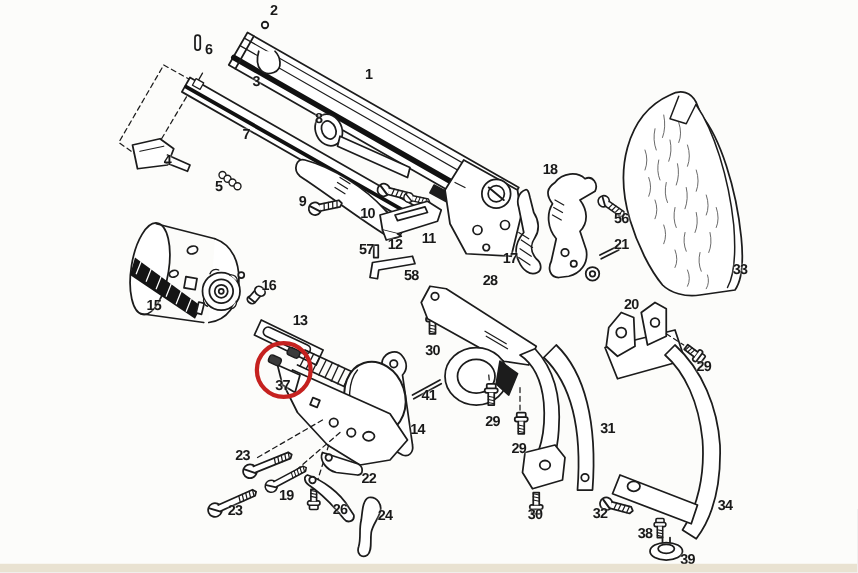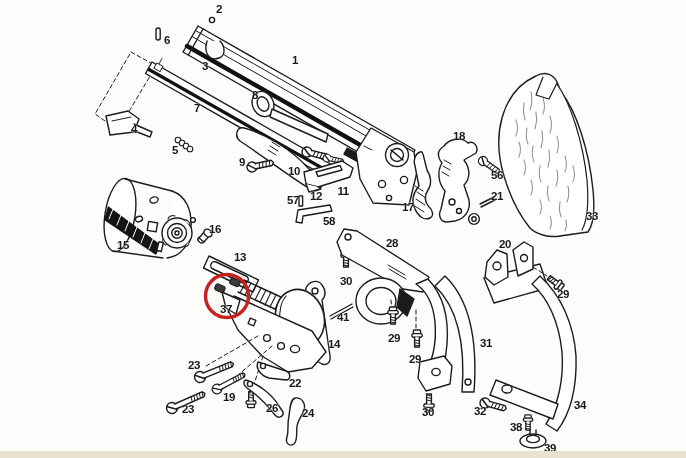--- a/index.html
+++ b/index.html
@@ -337,30 +337,30 @@
       <span class="part-label" style="left: 255px; top: 95px;">8</span>
       <span class="part-label" style="left: 242px; top: 162px;">9</span>
       <span class="part-label" style="left: 294px; top: 171px;">10</span>
       <span class="part-label" style="left: 343px; top: 191px;">11</span>
       <span class="part-label" style="left: 316px; top: 164px; margin-top: 32px;">12</span>
       <span class="part-label" style="left: 240px; top: 257px;">13</span>
       <span class="part-label" style="left: 334px; top: 344px;">14</span>
       <span class="part-label" style="left: 123px; top: 245px;">15</span>
       <span class="part-label" style="left: 215px; top: 229px;">16</span>
       <span class="part-label" style="left: 408px; top: 207px;">17</span>
-      <span class="part-label" style="left: 459px; top: 136px;">18</span>
+      <span class="part-label" style="left: 440px; top: 136px;">18</span>
       <span class="part-label" style="left: 229px; top: 397px;">19</span>
       <span class="part-label" style="left: 483px; top: 244px; margin-left: 22px;">20</span>
       <span class="part-label" style="left: 497px; top: 196px;">21</span>
       <span class="part-label" style="left: 295px; top: 383px;">22</span>
       <span class="part-label" style="left: 194px; top: 365px;">23</span>
       <span class="part-label" style="left: 188px; top: 409px;">23</span>
       <span class="part-label" style="left: 308px; top: 413px;">24</span>
       <span class="part-label" style="left: 272px; top: 392px; margin-top: 16px;">26</span>
-      <span class="part-label" style="left: 392px; top: 243px;">28</span>
+      <span class="part-label" style="left: 392px; top: 225px;">28</span>
       <span class="part-label" style="left: 394px; top: 338px;">29</span>
       <span class="part-label" style="left: 415px; top: 359px;">29</span>
       <span class="part-label" style="left: 563px; top: 294px;">29</span>
       <span class="part-label" style="left: 346px; top: 281px;">30</span>
       <span class="part-label" style="left: 428px; top: 412px;">30</span>
       <span class="part-label" style="left: 486px; top: 343px;">31</span>
       <span class="part-label" style="left: 480px; top: 411px;">32</span>
       <span class="part-label" style="left: 592px; top: 216px;">33</span>
       <span class="part-label" style="left: 580px; top: 405px;">34</span>
       <span class="part-label" style="left: 226px; top: 284px; margin-top: 25px;">37</span>

